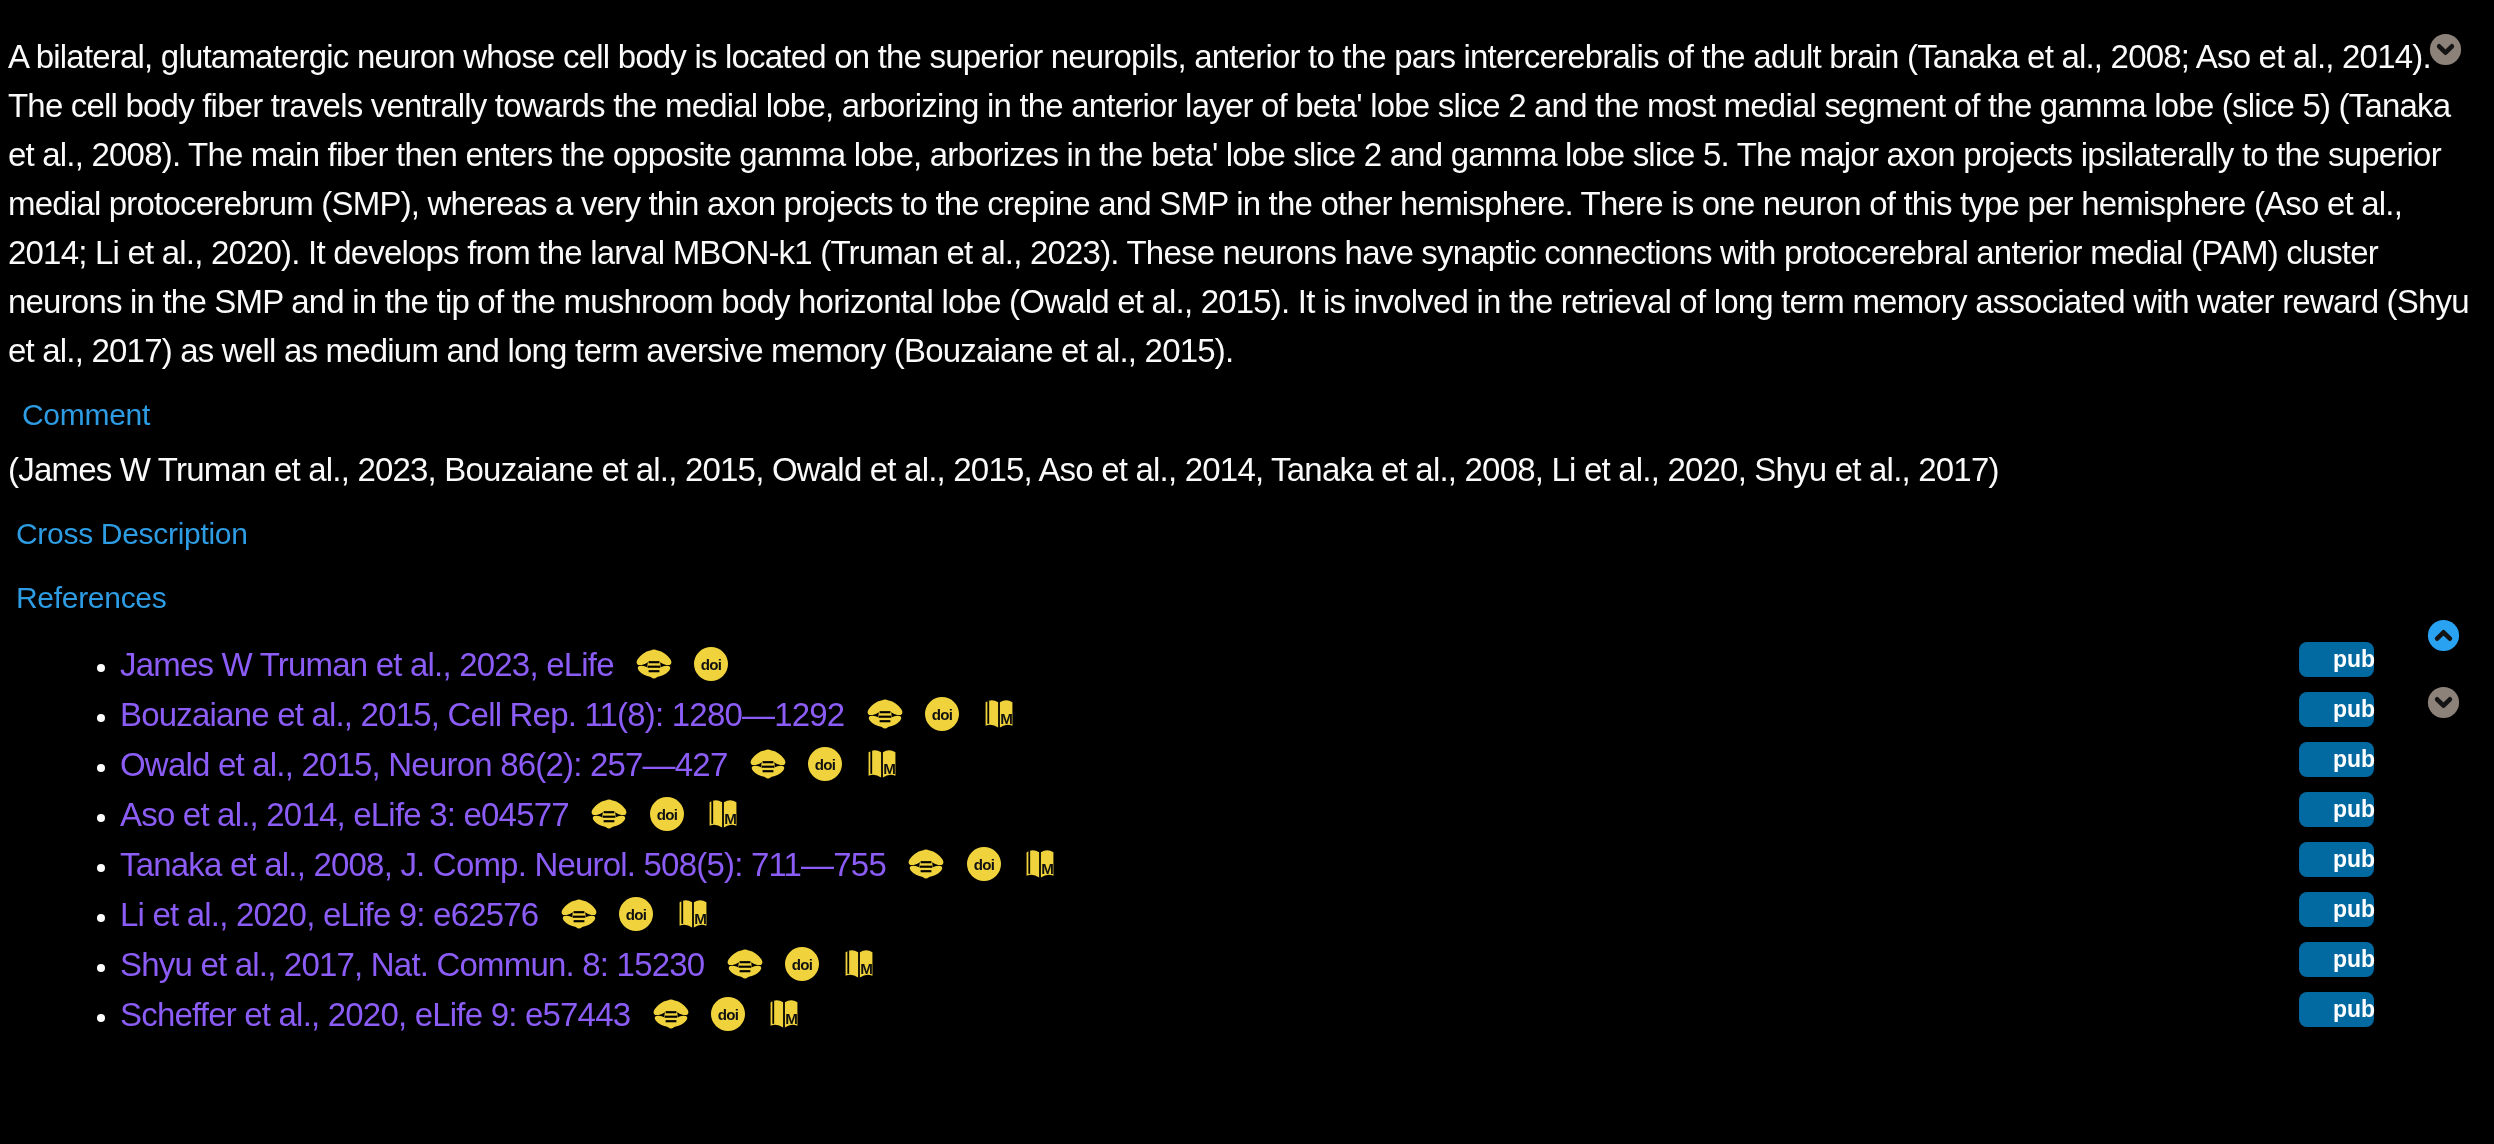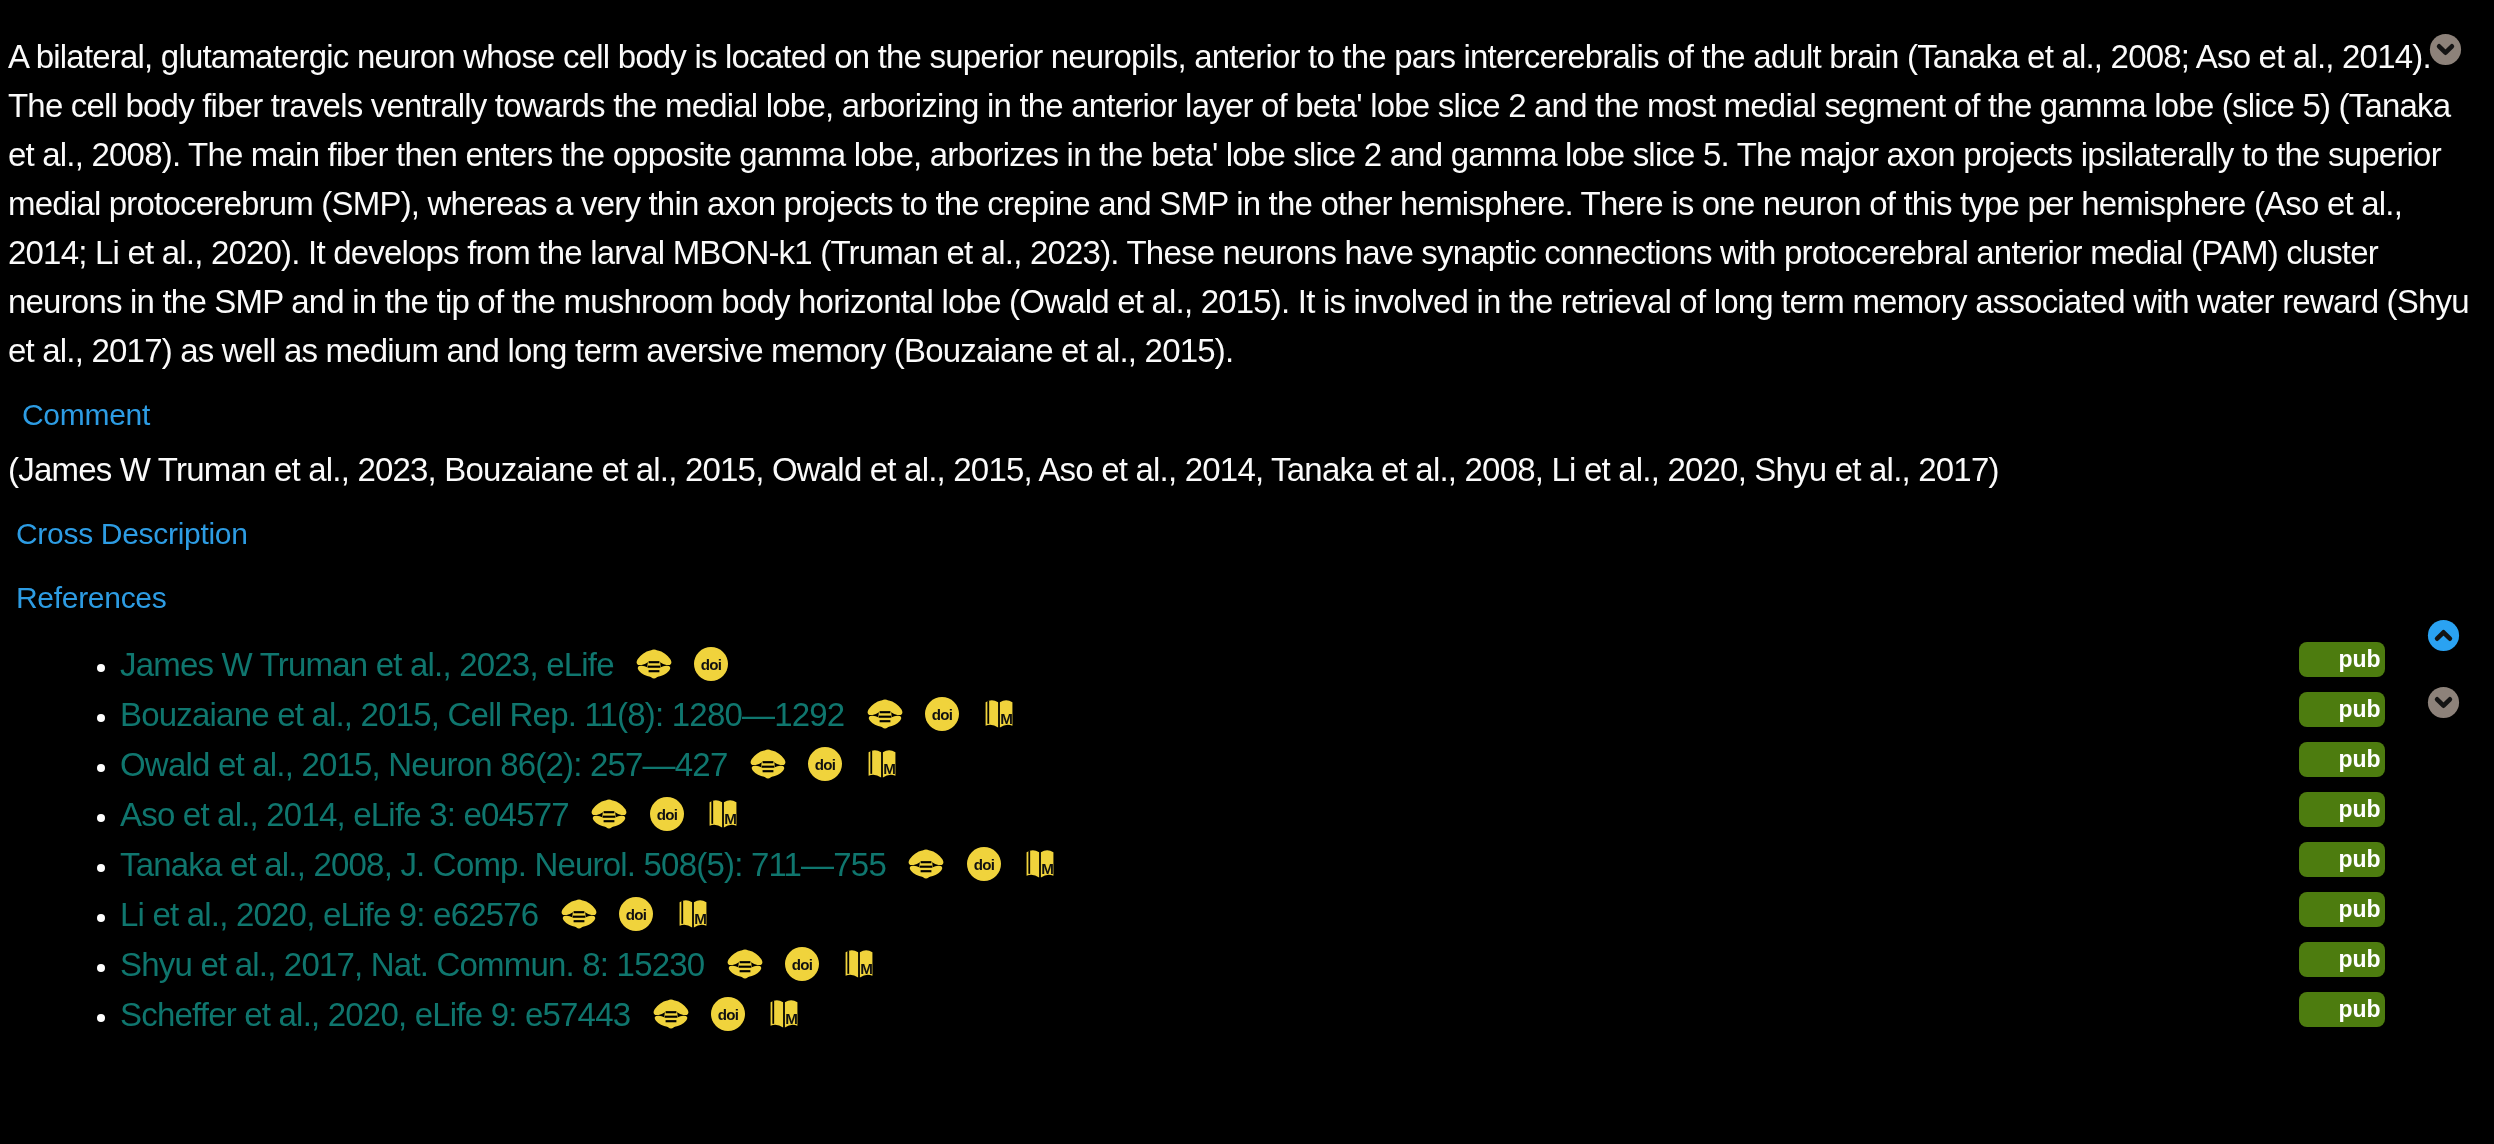--- a/index.html
+++ b/index.html
@@ -60,42 +60,42 @@
     margin:0;flex:1;
     padding:0 0 0 112px;
     list-style:disc;
   }
   ul.ref-list li{
     height:50px;
     line-height:50px;
     font-size:33px;
     letter-spacing:-0.8px;
     white-space:nowrap;
-    color:#0f766e;
+    color:#8b5cf6;
   }
   ul.ref-list li::marker{color:#fff;font-size:26px;}
   .ref-icon{
     display:inline-block;
     vertical-align:middle;
     margin-left:13px;
     margin-top:-6px;
     line-height:0;
   }
   .ref-icon svg{display:block;}
 
   .pub-col{
     width:75px;
     margin-right:106px;
     padding-top:2px;
   }
   .pub-btn{
     display:flex;align-items:center;justify-content:center;
-    width:86px;height:35px;
+    width:75px;height:35px;
     margin-bottom:15px;
-    background:#4d7c0f;
+    background:#0369a1;
     color:#fff;
     font-family:"Liberation Sans","DejaVu Sans",sans-serif;
     font-size:23px;
     font-weight:bold;
     border:none;border-radius:8px;
     cursor:pointer;
     padding-left:41px;
   }
 </style>
 </head>

